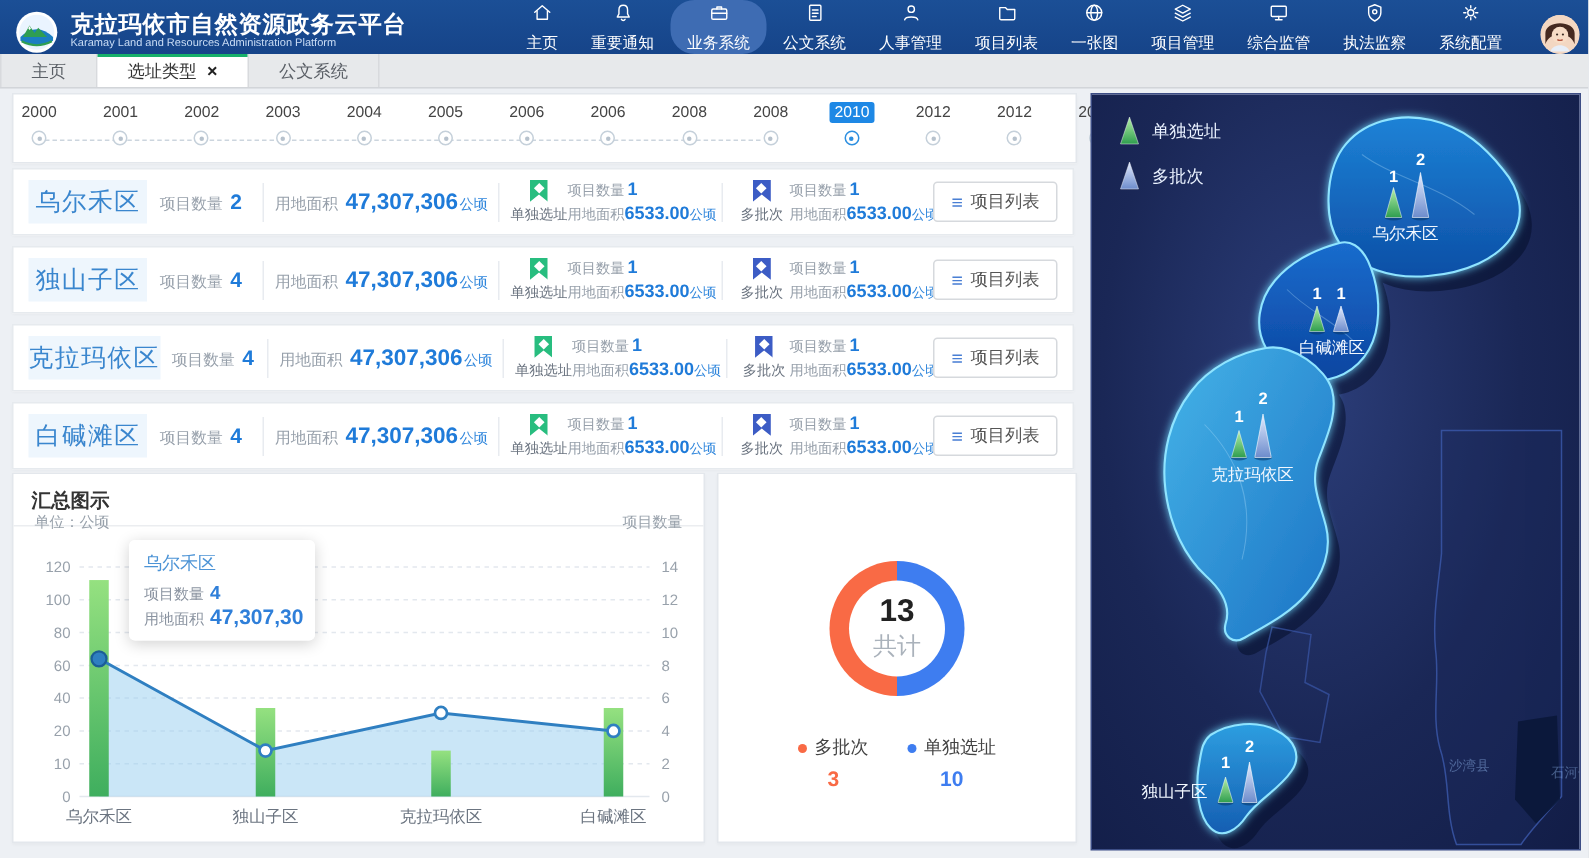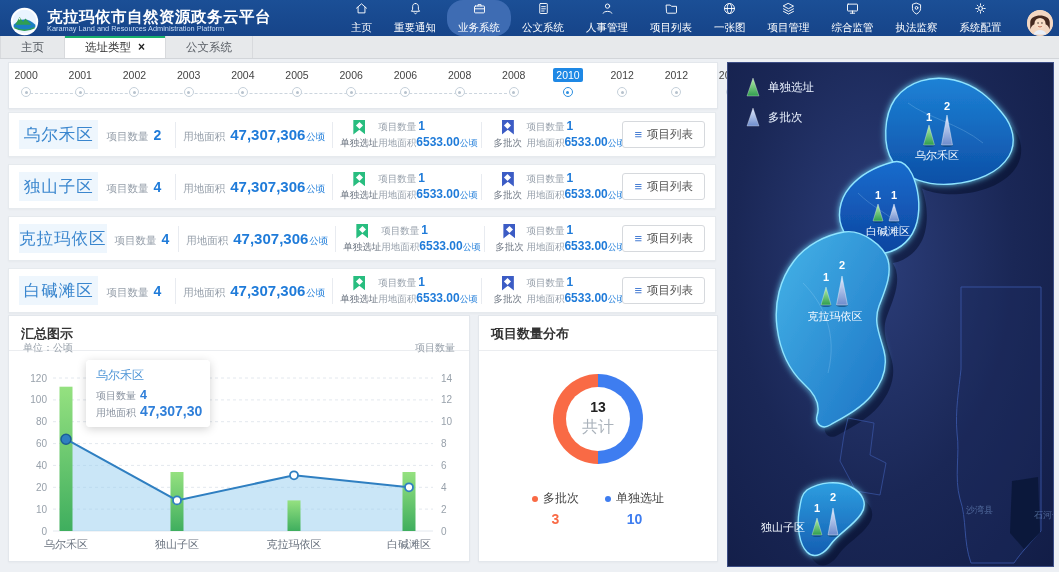--- a/index.html
+++ b/index.html
@@ -95,21 +95,21 @@
   .tt-row .v{font-size:12.5px;color:#2f7fd9;font-weight:bold;}
   .tt-row .v.big{font-size:14px;}
 
   
   .dist{left:478px;top:315px;width:238px;height:245px;}
   .donut-wrap{position:absolute;left:0;top:34px;width:238px;display:flex;flex-direction:column;align-items:center;}
   .donut{position:relative;width:90px;height:90px;border-radius:50%;margin-top:24px;}
   .donut::after{content:"";position:absolute;left:13px;top:13px;width:64px;height:64px;border-radius:50%;background:#fff;}
   .donut-center{position:absolute;left:0;top:0;width:90px;height:90px;display:flex;flex-direction:column;
                 align-items:center;justify-content:center;z-index:2;}
-  .donut-total{font-size:14px;font-weight:bold;color:#222;line-height:1;}
+  .donut-total{font-size:21px;font-weight:bold;color:#222;line-height:1;}
   .donut-total-label{font-size:16px;color:#aab2bb;margin-top:3px;}
   .donut-legend{display:flex;gap:26px;margin-top:26px;}
   .leg-item{display:flex;flex-direction:column;align-items:center;gap:4px;cursor:pointer;}
   .leg-top{display:flex;align-items:center;gap:5px;font-size:12px;color:#444;}
   .leg-dot{width:6px;height:6px;border-radius:50%;}
   .leg-val{font-size:14px;font-weight:bold;}
 
   
   .mapbox{position:absolute;left:727px;top:62px;width:325px;height:503px;border:1px solid #3c4d85;
           background:radial-gradient(ellipse at 45% 38%,#2c3e7a 0%,#1a2756 55%,#121d47 100%);overflow:hidden;}
@@ -615,21 +615,20 @@
         <span class="v">4</span>
       </div>
       <div class="tt-row">
         <span class="k">用地面积</span>
         <span class="v big">47,307,30</span>
       </div>
     </div>
   </div>
 
   <div class="panel dist">
-    <div class="panel-title">项目数量分布</div>
     <div class="donut-wrap">
       <div class="donut" id="donut" style="background: conic-gradient(rgb(62, 125, 240) 0deg, rgb(62, 125, 240) 180deg, rgb(249, 106, 69) 180deg, rgb(249, 106, 69) 360deg);">
         <div class="donut-center">
           <div class="donut-total">13</div>
           <div class="donut-total-label">共计</div>
         </div>
       </div>
       <div class="donut-legend" id="donut-legend">
           <div class="leg-item">
             <span class="leg-top">

